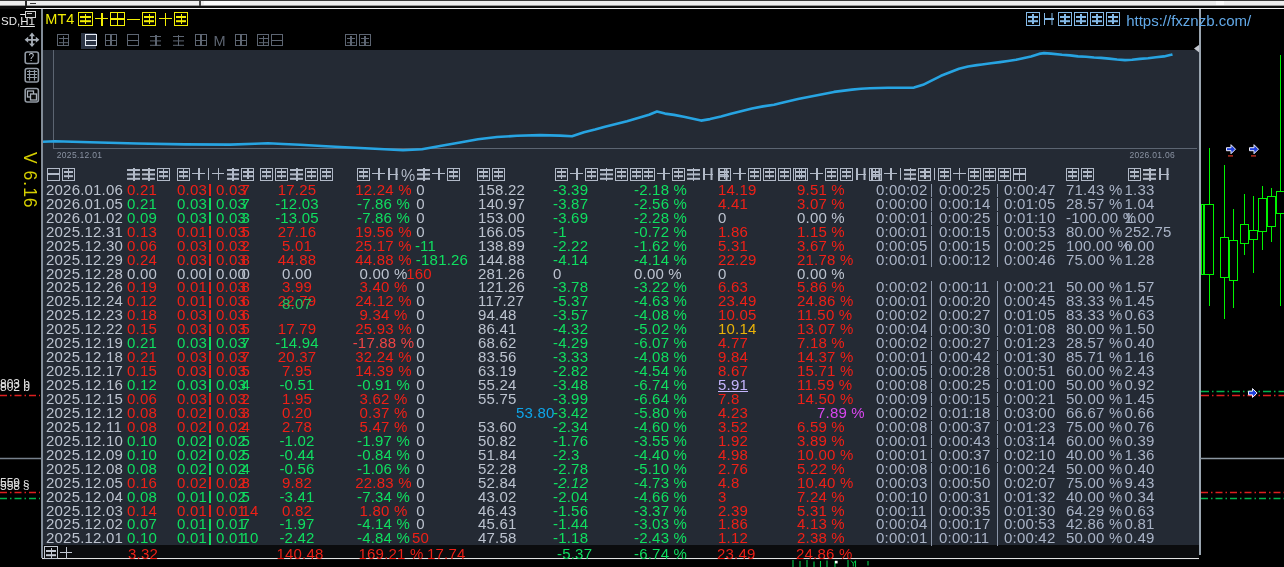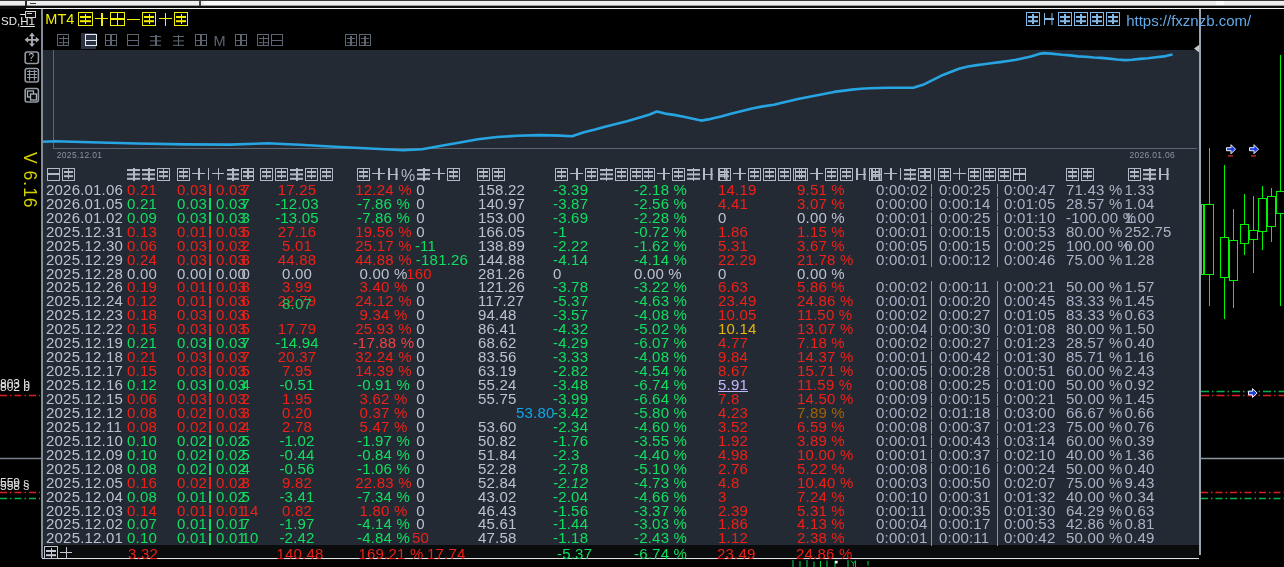--- a/index.html
+++ b/index.html
@@ -485,21 +485,21 @@
 <div style="position:absolute;left:209.3px;top:407.14px;width:1.4px;height:12.3px;background:#ee2017"></div>
 <i class="d" style="left:216px;top:404.94px;color:#ee2017;">0.03</i>
 <i class="d" style="left:241.5px;top:404.94px;color:#ee2017;">3</i>
 <i class="d" style="left:297px;top:404.94px;color:#ee2017;transform:translateX(-50%);">0.20</i>
 <i class="d" style="left:383.5px;top:404.94px;color:#ee2017;transform:translateX(-50%);">0.37 %</i>
 <i class="d" style="left:420.5px;top:404.94px;color:#bcc3cf;transform:translateX(-50%);">0</i>
 <i class="d" style="left:478px;top:404.94px;color:#0ea5e9;margin-left:38px;">53.80</i>
 <i class="d" style="left:553px;top:404.94px;color:#0fdf60;">-3.42</i>
 <i class="d" style="left:634px;top:404.94px;color:#0fdf60;">-5.80 %</i>
 <i class="d" style="left:718px;top:404.94px;color:#ee2017;">4.23</i>
-<i class="d" style="left:797px;top:404.94px;color:#a16207;">7.89 %</i>
+<i class="d" style="left:817px;top:404.94px;color:#d946ef;">7.89 %</i>
 <i class="d" style="left:876px;top:404.94px;color:#a9b3c6;">0:00:02</i>
 <div style="position:absolute;left:931.3px;top:406.74px;width:1.2px;height:13.4px;background:#8a94a6"></div>
 <i class="d" style="left:939px;top:404.94px;color:#a9b3c6;">0:01:18</i>
 <div style="position:absolute;left:997.3px;top:406.74px;width:1.2px;height:13.4px;background:#8a94a6"></div>
 <i class="d" style="left:1004px;top:404.94px;color:#a9b3c6;">0:03:00</i>
 <i class="d" style="left:1066px;top:404.94px;color:#a9b3c6;">66.67 %</i>
 <i class="d" style="left:1124.5px;top:404.94px;color:#a9b3c6;">0.66</i>
 <i class="d" style="left:46px;top:418.88px;color:#bcc3cf;">2025.12.11</i>
 <i class="d" style="left:127px;top:418.88px;color:#ee2017;">0.08</i>
 <i class="d" style="left:177px;top:418.88px;color:#ee2017;">0.02</i>

